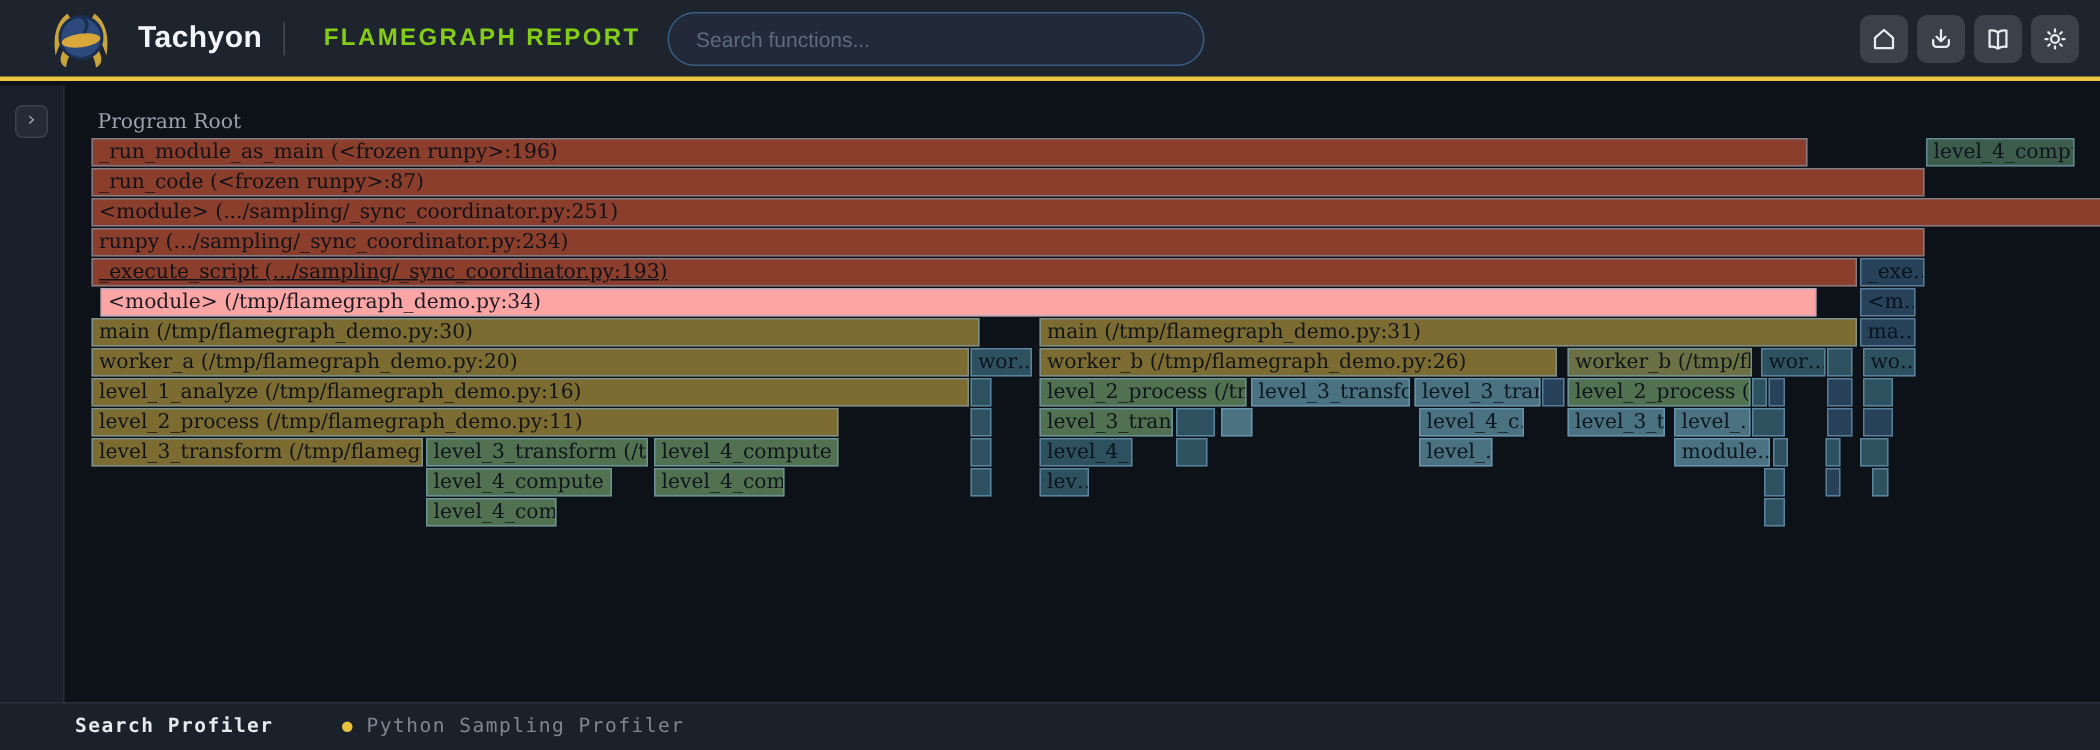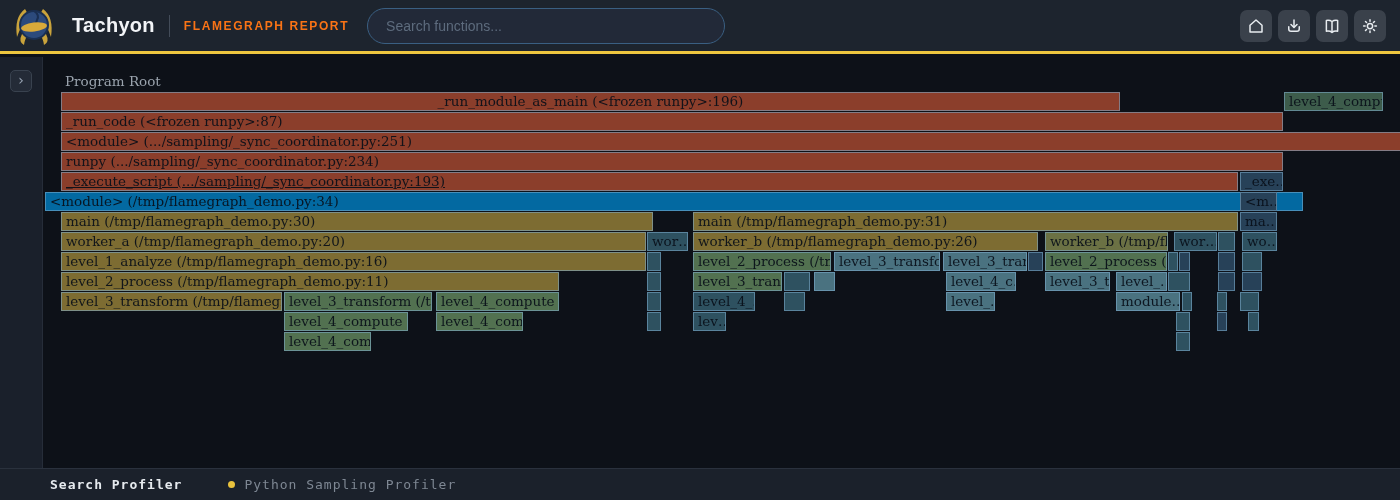--- a/index.html
+++ b/index.html
@@ -10,27 +10,27 @@
     font-family:"Liberation Sans", sans-serif;
     -webkit-font-smoothing:antialiased;
   }
 
   
   .header {
     position:absolute; top:0; left:0; right:0; height:54px;
     background:#1D242E;
     border-bottom:3px solid #EDC63F;
     display:flex; align-items:center;
-    padding:0 14px 0 12px;
+    padding:0 14px 0 32px;
     z-index:5;
   }
   .logo { width:44px; height:44px; flex:0 0 auto; margin-right:16px; }
   .app-title { color:#F2F4F7; font-size:20px; font-weight:bold; letter-spacing:.3px; }
   .hdr-divider { width:1px; height:22px; background:#434C59; margin:0 14px; }
-  .report-kind { color:#f97316; font-size:12px; font-weight:bold; letter-spacing:1.6px; }
+  .report-kind { color:#84cc16; font-size:16px; font-weight:bold; letter-spacing:1.6px;margin-left:12px; }
   .search-wrap { margin-left:18px; }
   .search-input {
     width:358px; height:36px;
     background:#222938;
     border:1.5px solid #3A5F82;
     border-radius:18px;
     color:#C8D2DC; font-size:14px;
     padding:0 18px;
     outline:none;
     font-family:"Liberation Sans", sans-serif;
@@ -143,28 +143,28 @@
         <circle cx="12" cy="12" r="3.5"></circle>
         <path d="M12 3.5 v2 M12 18.5 v2 M3.5 12 h2 M18.5 12 h2 M6 6 l1.4 1.4 M16.6 16.6 L18 18 M18 6 l-1.4 1.4 M7.4 16.6 L6 18"></path>
       </svg>
     </button>
   </div>
 </div>
 
 <div class="flame-area">
   <div class="root-label">Program Root</div>
   <div>
-      <div class="frame" title="_run_module_as_main (&lt;frozen runpy&gt;:196)" style="left: 61px; top: 35px; width: 1059px; background: rgb(139, 62, 43); text-align: center;">_run_module_as_main (&lt;frozen runpy&gt;:196)</div>
+      <div class="frame" title="_run_module_as_main (&lt;frozen runpy&gt;:196)" style="left: 61px; top: 35px; width: 1144px; background: rgb(139, 62, 43);">_run_module_as_main (&lt;frozen runpy&gt;:196)</div>
       <div class="frame" title="level_4_comput…" style="left: 1284px; top: 35px; width: 99px; background: rgb(61, 92, 75);">level_4_comput…</div>
       <div class="frame" title="_run_code (&lt;frozen runpy&gt;:87)" style="left: 61px; top: 55px; width: 1222px; background: rgb(139, 62, 43);">_run_code (&lt;frozen runpy&gt;:87)</div>
       <div class="frame" title="&lt;module&gt; (.../sampling/_sync_coordinator.py:251)" style="left: 61px; top: 75px; width: 1356px; background: rgb(139, 62, 43);">&lt;module&gt; (.../sampling/_sync_coordinator.py:251)</div>
       <div class="frame" title="main (.../sampling/_sync_coordinator.py:234)" style="left: 61px; top: 95px; width: 1222px; background: rgb(139, 62, 43);">runpy (.../sampling/_sync_coordinator.py:234)</div>
       <div class="frame" title="_execute_script (.../sampling/_sync_coordinator.py:193)" style="left: 61px; top: 115px; width: 1177px; background: rgb(139, 62, 43); text-decoration: underline;">_execute_script (.../sampling/_sync_coordinator.py:193)</div>
       <div class="frame" title="_exe…" style="left: 1240px; top: 115px; width: 43px; background: rgb(39, 65, 88);">_exe…</div>
-      <div class="frame" title="&lt;module&gt; (/tmp/flamegraph_demo.py:34)" style="left: 45px; top: 135px; width: 1258px; background: #0369a1;">&lt;module&gt; (/tmp/flamegraph_demo.py:34)</div>
+      <div class="frame" title="&lt;module&gt; (/tmp/flamegraph_demo.py:34)" style="left: 67px; top: 135px; width: 1144px; background: #fca5a5;">&lt;module&gt; (/tmp/flamegraph_demo.py:34)</div>
       <div class="frame" title="&lt;m…" style="left: 1240px; top: 135px; width: 37px; background: rgb(39, 65, 88);">&lt;m…</div>
       <div class="frame" title="main (/tmp/flamegraph_demo.py:30)" style="left: 61px; top: 155px; width: 592px; background: rgb(125, 108, 50);">main (/tmp/flamegraph_demo.py:30)</div>
       <div class="frame" title="main (/tmp/flamegraph_demo.py:31)" style="left: 693px; top: 155px; width: 545px; background: rgb(125, 108, 50);">main (/tmp/flamegraph_demo.py:31)</div>
       <div class="frame" title="ma…" style="left: 1240px; top: 155px; width: 37px; background: rgb(39, 65, 88);">ma…</div>
       <div class="frame" title="worker_a (/tmp/flamegraph_demo.py:20)" style="left: 61px; top: 175px; width: 585px; background: rgb(125, 108, 50);">worker_a (/tmp/flamegraph_demo.py:20)</div>
       <div class="frame" title="wor…" style="left: 647px; top: 175px; width: 41px; background: rgb(46, 81, 96);">wor…</div>
       <div class="frame" title="worker_b (/tmp/flamegraph_demo.py:26)" style="left: 693px; top: 175px; width: 345px; background: rgb(125, 108, 50);">worker_b (/tmp/flamegraph_demo.py:26)</div>
       <div class="frame" title="worker_b (/tmp/flame…" style="left: 1045px; top: 175px; width: 123px; background: rgb(107, 113, 68);">worker_b (/tmp/flame…</div>
       <div class="frame" title="wor…" style="left: 1174px; top: 175px; width: 43px; background: rgb(46, 81, 96);">wor…</div>
       <div class="frame" style="left: 1218px; top: 175px; width: 17px; background: rgb(46, 81, 96);"></div>

